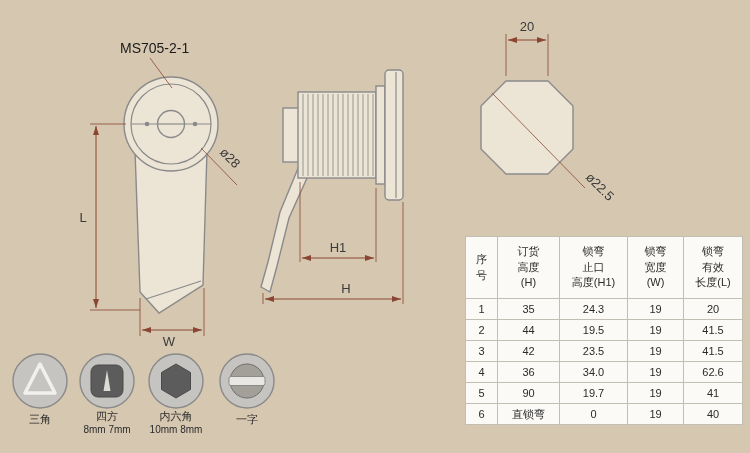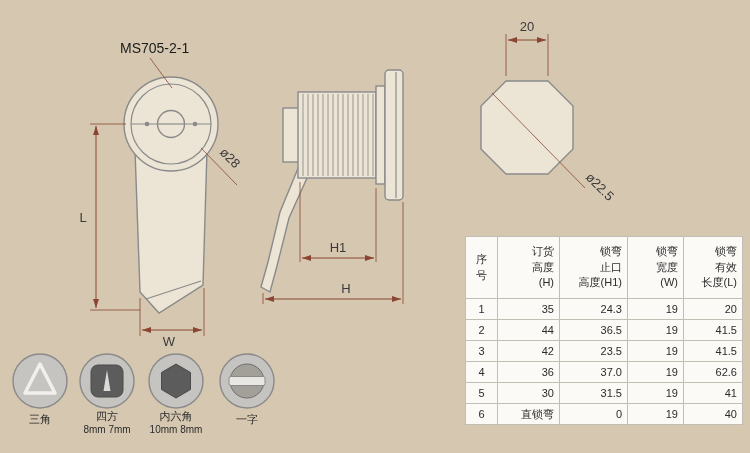--- a/index.html
+++ b/index.html
@@ -16,21 +16,21 @@
 
   .part-fill   { fill:#ece5d6; stroke:#8a8a8a; stroke-width:1.4; }
   .part-line   { stroke:#8a8a8a; stroke-width:1.2; fill:none; }
   .thread-line { stroke:#9a968c; stroke-width:1; fill:none; }
   .dim-line    { stroke:#8a4632; stroke-width:1; fill:none; }
   .ext-line    { stroke:#8a4632; stroke-width:0.8; fill:none; }
 
   
   .spec-table-wrap { position:absolute; left:465px; top:236px; }
   table.spec { border-collapse:collapse; table-layout:fixed; background:#fbfaf7; font-size:11px; color:#2b2b2b; }
-  table.spec th, table.spec td { border:1px solid #c3beb3; font-weight:400; text-align:right; padding:1px 5px; }
+  table.spec th, table.spec td { border:1px solid #c3beb3; font-weight:400; text-align:center; padding:1px 5px; }
   table.spec thead th { white-space:pre-line; vertical-align:middle; height:62px; line-height:1.4; }
   table.spec tbody tr { height:21px; }
   table.spec th:first-child, table.spec td:first-child { text-align:center; padding:1px 2px; }
 </style>
 </head>
 <body>
 
 <div class="stage">
 
   <svg width="750" height="453" viewBox="0 0 750 453">
@@ -179,42 +179,42 @@
         <tr>
           <td>1</td>
           <td>35</td>
           <td>24.3</td>
           <td>19</td>
           <td>20</td>
         </tr>
         <tr>
           <td>2</td>
           <td>44</td>
-          <td>36.5</td>
+          <td>19.5</td>
           <td>19</td>
           <td>41.5</td>
         </tr>
         <tr>
           <td>3</td>
           <td>42</td>
           <td>23.5</td>
           <td>19</td>
           <td>41.5</td>
         </tr>
         <tr>
           <td>4</td>
           <td>36</td>
-          <td>37.0</td>
+          <td>34.0</td>
           <td>19</td>
           <td>62.6</td>
         </tr>
         <tr>
           <td>5</td>
-          <td>30</td>
-          <td>31.5</td>
+          <td>90</td>
+          <td>19.7</td>
           <td>19</td>
           <td>41</td>
         </tr>
         <tr>
           <td>6</td>
           <td>直锁弯</td>
           <td>0</td>
           <td>19</td>
           <td>40</td>
         </tr>

